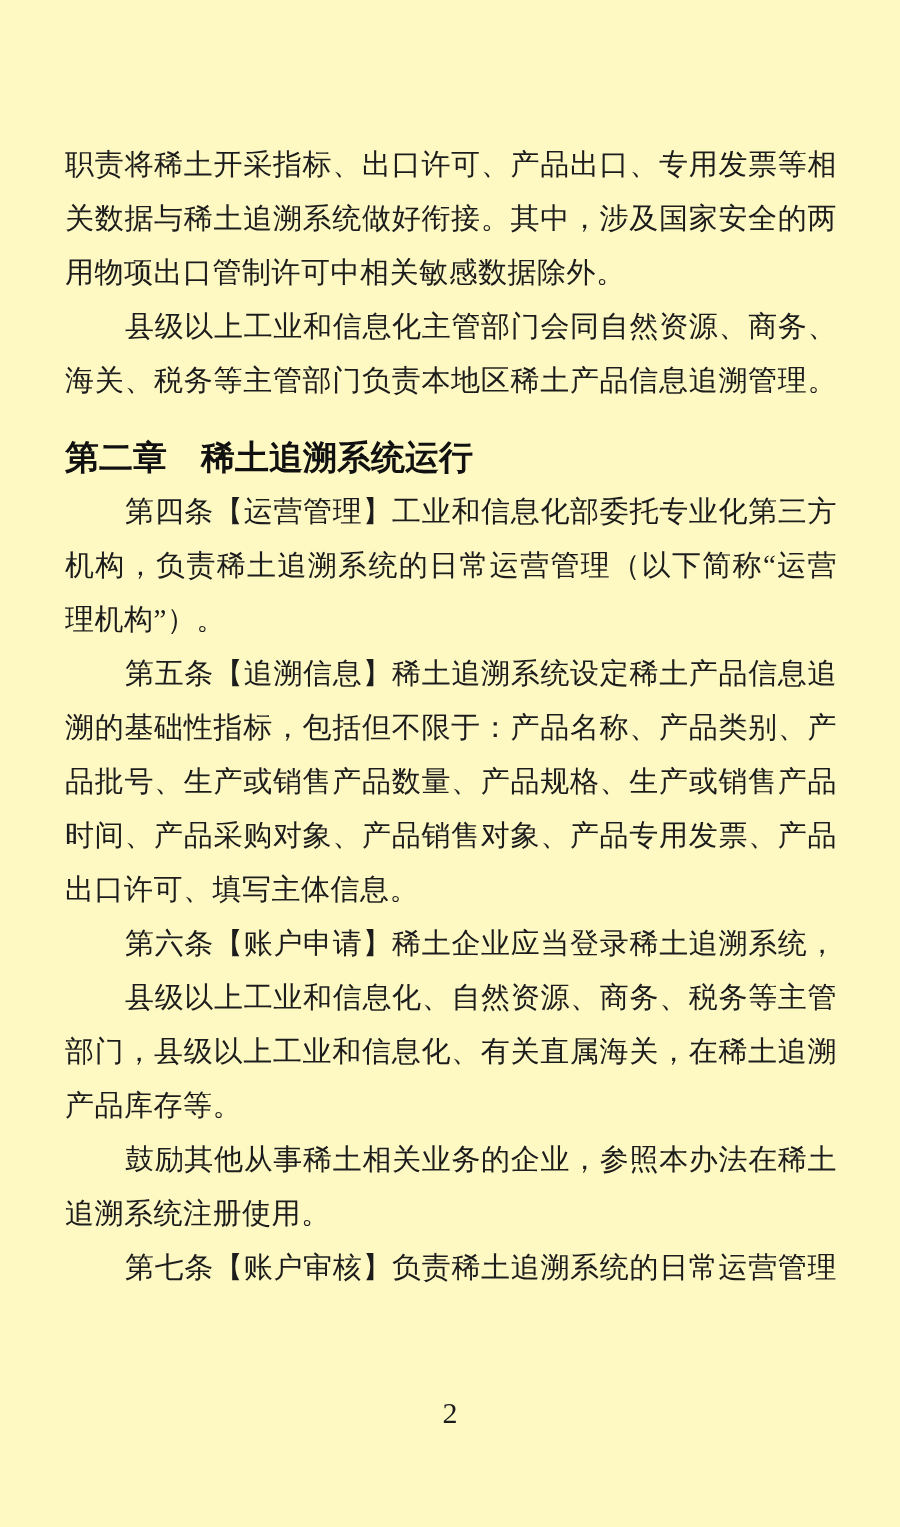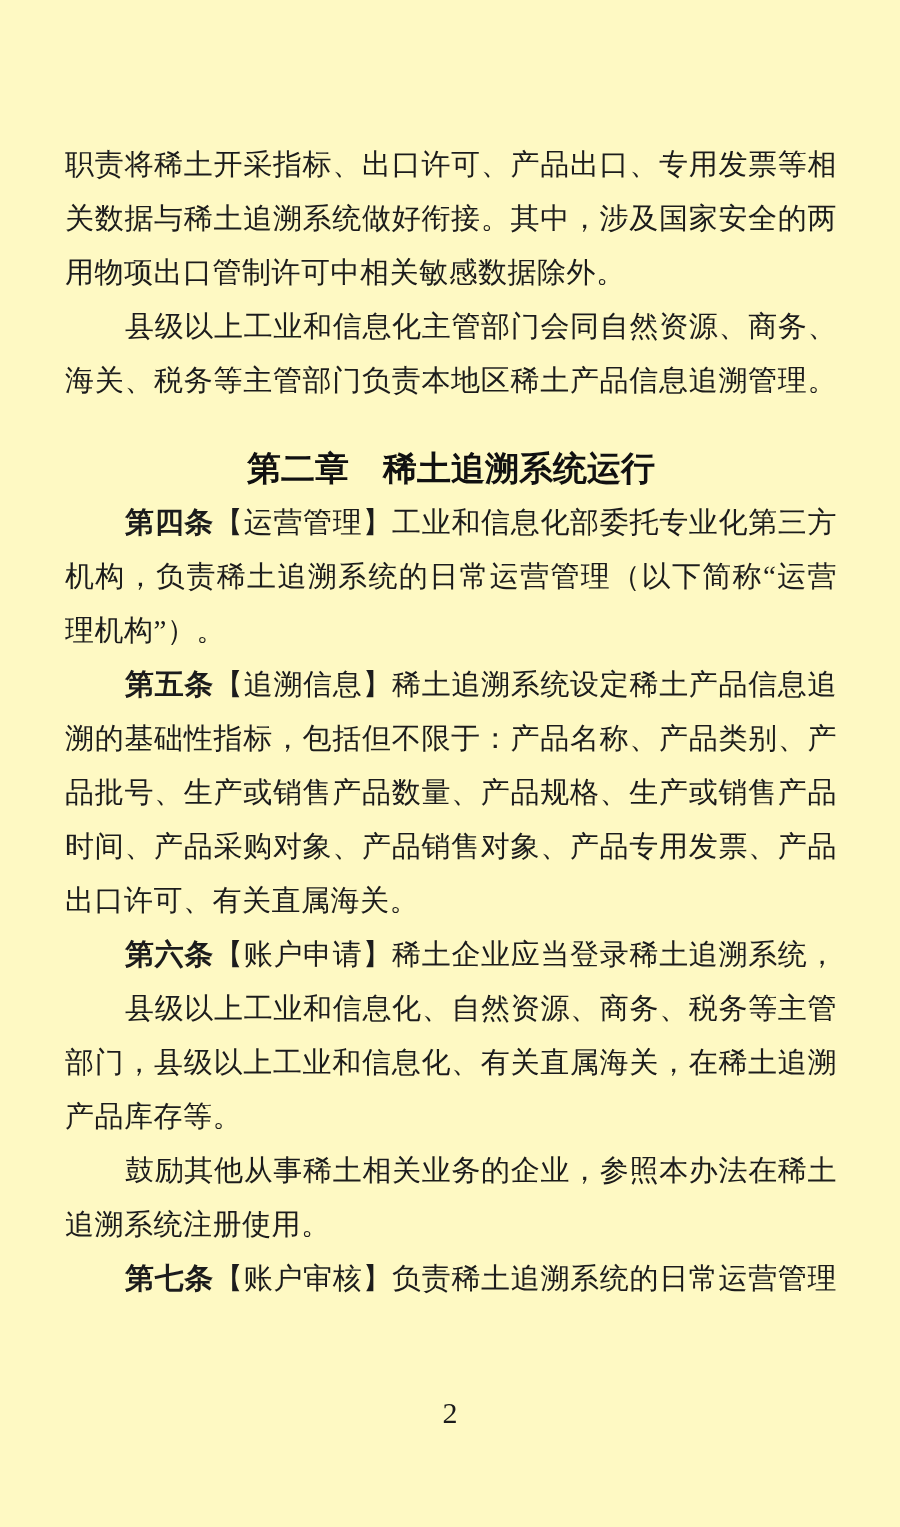--- a/index.html
+++ b/index.html
@@ -28,30 +28,30 @@
     line-height: 54px;
     height: 54px;
     text-align: justify;
     letter-spacing: 0.5px;
     overflow: hidden;
   }
   .line.j { text-align-last: justify; }
   .line.ind { text-indent: 60px; }
   .seg-r { font-weight: 400; }
   .seg-b {
-    font-weight: 700;
+    font-weight: 400;
     font-family: "Liberation Sans", "DejaVu Sans", sans-serif;
   }
   .heading {
-    margin-top: 34px;
+    margin-top: 23px;
     height: 54px;
     line-height: 54px;
     font-size: 34px;
     font-weight: 700;
-    text-align: center;
+    text-align: left;
     font-family: "Liberation Sans", "DejaVu Sans", sans-serif;
     color: #111111;
   }
   .page-number {
     position: absolute;
     top: 1396px;
     left: 0;
     width: 100%;
     text-align: center;
     font-size: 30px;
@@ -78,21 +78,21 @@
       <div class="para">
         <div class="line j ind"><span class="seg-b">第四条</span><span class="seg-r">【运营管理】工业和信息化部委托专业化第三方</span></div>
         <div class="line j"><span class="seg-r">机构，负责稀土追溯系统的日常运营管理（以下简称“运营管</span></div>
         <div class="line"><span class="seg-r">理机构”）。</span></div>
       </div>
       <div class="para">
         <div class="line j ind"><span class="seg-b">第五条</span><span class="seg-r">【追溯信息】稀土追溯系统设定稀土产品信息追</span></div>
         <div class="line j"><span class="seg-r">溯的基础性指标，包括但不限于：产品名称、产品类别、产</span></div>
         <div class="line j"><span class="seg-r">品批号、生产或销售产品数量、产品规格、生产或销售产品</span></div>
         <div class="line j"><span class="seg-r">时间、产品采购对象、产品销售对象、产品专用发票、产品</span></div>
-        <div class="line"><span class="seg-r">出口许可、有关直属海关。</span></div>
+        <div class="line"><span class="seg-r">出口许可、填写主体信息。</span></div>
       </div>
       <div class="para">
         <div class="line j ind"><span class="seg-b">第六条</span><span class="seg-r">【账户申请】稀土企业应当登录稀土追溯系统，</span></div>
       </div>
       <div class="para">
         <div class="line j ind"><span class="seg-r">县级以上工业和信息化、自然资源、商务、税务等主管</span></div>
         <div class="line j"><span class="seg-r">部门，县级以上工业和信息化、有关直属海关，在稀土追溯</span></div>
         <div class="line"><span class="seg-r">产品库存等。</span></div>
       </div>
       <div class="para">

